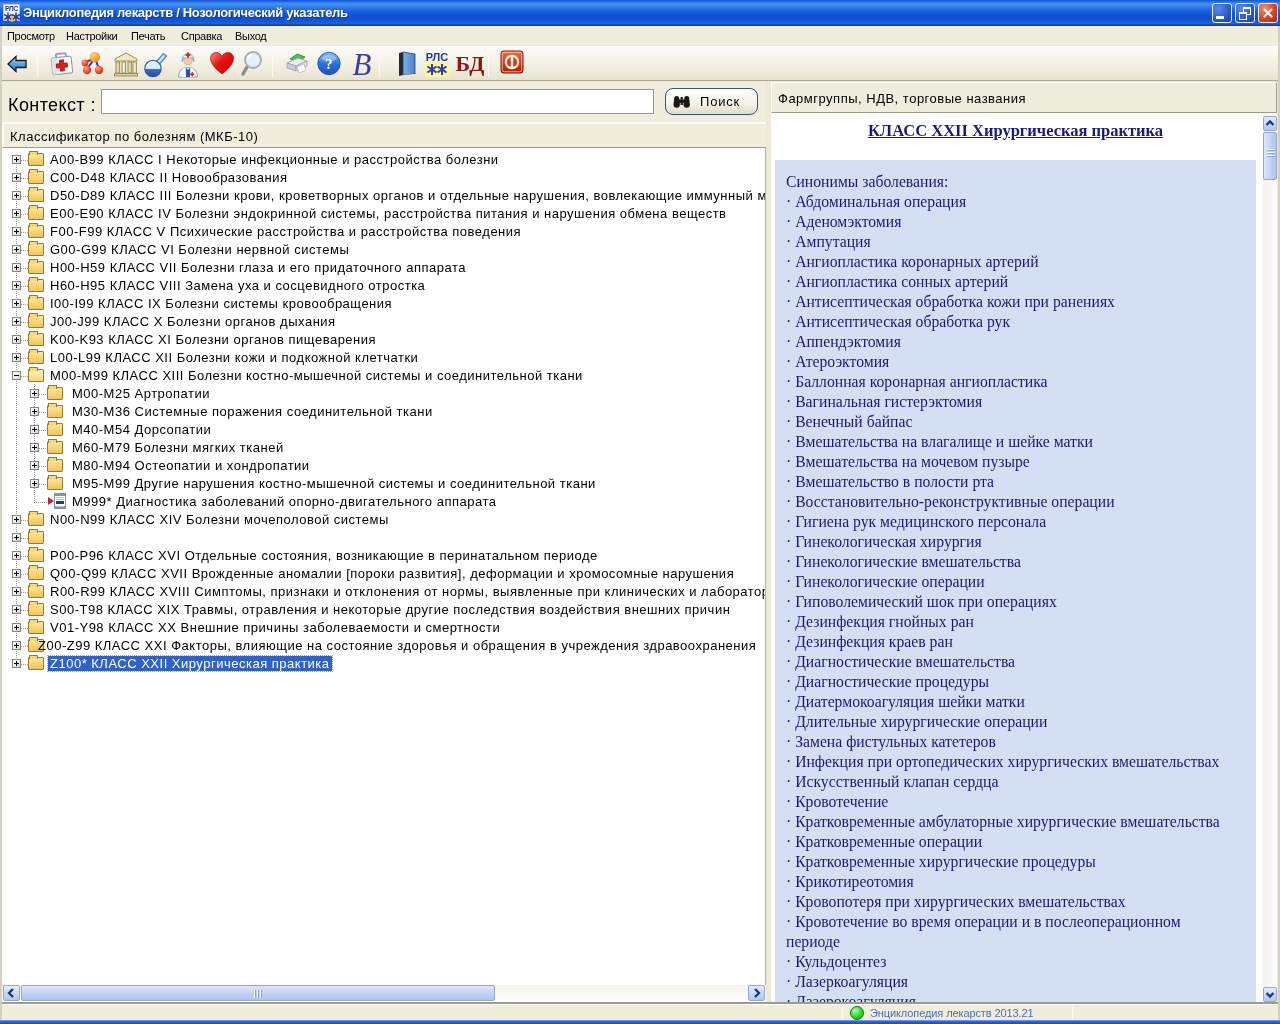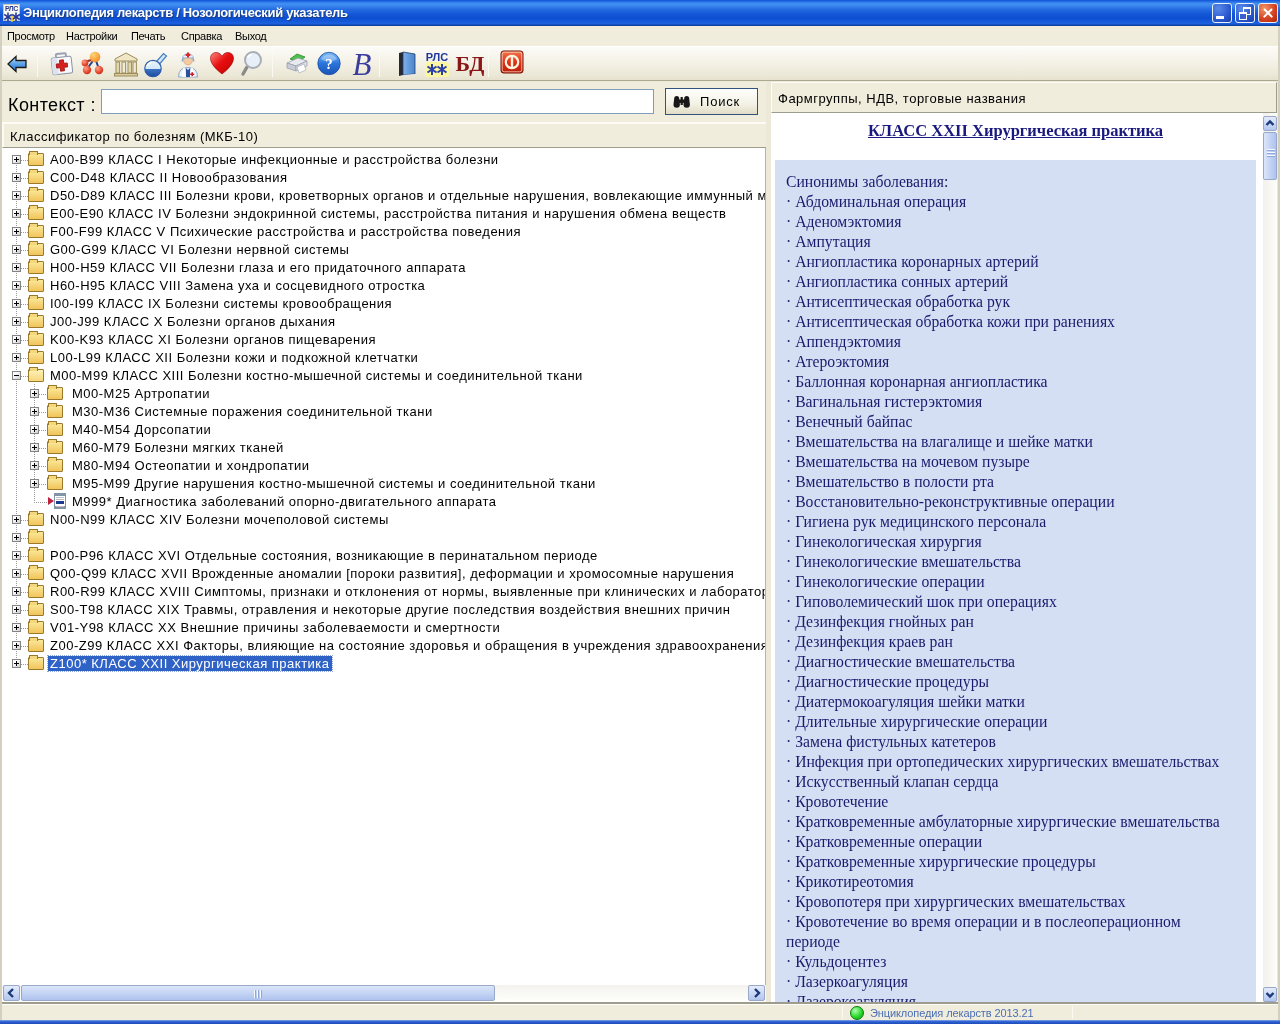--- a/index.html
+++ b/index.html
@@ -21,21 +21,21 @@
 .wbtn.b3::before { transform:rotate(45deg); } .wbtn.b3::after { transform:rotate(-45deg); }
 #menubar { position:absolute; left:2px; top:26px; width:1276px; height:20px; background:#f0eddd; }
 #menubar span { position:absolute; top:4px; font-size:11px; color:#000; letter-spacing:-0.3px; }
 #toolbar { position:absolute; left:2px; top:46px; width:1276px; height:35px;
   background:linear-gradient(180deg,#fcfbf7 0%,#f5f3e9 40%,#ece8d7 85%,#e7e2cf 100%); border-top:1px solid #fff; border-bottom:1px solid #aca990; }
 #toolbar .ic { position:absolute; top:3px; }
 #toolbar .sep { position:absolute; top:4px; width:1px; height:26px; background:#c2bfa8; border-right:1px solid #fbfaf2; }
 #ctxrow { position:absolute; left:2px; top:82px; width:765px; height:40px; background:#f0eddd; }
 #ctxlabel { position:absolute; left:6px; top:13px; font-size:18px; color:#000; letter-spacing:0.4px; }
 #ctxinput { position:absolute; left:99px; top:7px; width:553px; height:25px; background:#fff; border:1px solid #7f9db9; }
-#searchbtn { position:absolute; left:663px; top:6px; width:93px; height:27px; background:linear-gradient(180deg,#fefefb 0%,#f4f2e6 60%,#e0dcc6 100%); border:1.5px solid #33527e; border-radius:0; }
+#searchbtn { position:absolute; left:663px; top:6px; width:93px; height:27px; background:linear-gradient(180deg,#fefefb 0%,#f4f2e6 60%,#e0dcc6 100%); border:1.5px solid #33527e; border-radius:8px; }
 #searchbtn .bino { position:absolute; left:6px; top:5px; }
 #searchbtn .lbl { position:absolute; left:34px; top:5px; font-size:13px; letter-spacing:0.8px; color:#000; }
 #lefthdr { position:absolute; left:2px; top:122px; width:765px; height:26px; background:#f0eddd;
   border:1px solid; border-color:#fdfcf6 #9e9c8e #9e9c8e #fdfcf6; box-shadow:inset 1px 1px 0 #fbfaf4; }
 #lefthdr span { position:absolute; left:7px; top:6px; font-size:13px; color:#000; letter-spacing:0.5px; }
 #tree { position:absolute; left:2px; top:148px; width:764px; height:837px; background:#fff; overflow:hidden; border-right:1px solid #b8b5a4; }
 .trow { position:absolute; left:0; width:764px; height:18px; }
 .pbox { position:absolute; top:5px; width:9px; height:9px; box-sizing:border-box; border:1px solid #848484; background:linear-gradient(135deg,#fff 25%,#cfcfcf); color:transparent; overflow:hidden; }
 .pbox::before { content:""; position:absolute; left:1px; top:3px; width:5px; height:1px; background:#000; }
 .pbox.pl::after { content:""; position:absolute; left:3px; top:1px; width:1px; height:5px; background:#000; }
@@ -473,21 +473,21 @@
 <div class="trow" style="top:470px">
       <span class="pbox pl" style="left:10px"></span>
       <span class="hdot" style="left:19px;width:7px"></span>
       <span class="fold" style="left:26px"></span>
       <span class="ttext" style="left:48px">V01-Y98 КЛАСС XX Внешние причины заболеваемости и смертности</span>
     </div>
 <div class="trow" style="top:488px">
       <span class="pbox pl" style="left:10px"></span>
       <span class="hdot" style="left:19px;width:7px"></span>
       <span class="fold" style="left:26px"></span>
-      <span class="ttext" style="left:48px">Z00-Z99 КЛАСС XXI Факторы, влияющие на состояние здоровья и обращения в учреждения здравоохранения</span>
+      <span class="ttext" style="left:36px">Z00-Z99 КЛАСС XXI Факторы, влияющие на состояние здоровья и обращения в учреждения здравоохранения</span>
     </div>
 <div class="trow" style="top:506px">
       <span class="pbox pl" style="left:10px"></span>
       <span class="hdot" style="left:19px;width:7px"></span>
       <span class="fold" style="left:26px"></span>
       <span class="ttext tsel" style="left:46px">Z100* КЛАСС XXII Хирургическая практика</span>
     </div>
 </div>
 <div id="hscroll">
   <div class="sbtn lb">
@@ -508,22 +508,22 @@
   </div>
 <div id="rcontent">
   <div id="rtitle">КЛАСС XXII Хирургическая практика</div>
   <div id="bluebox">
 <div class="sline syn0">Синонимы заболевания:</div>
 <div class="sline">· Абдоминальная операция</div>
 <div class="sline">· Аденомэктомия</div>
 <div class="sline">· Ампутация</div>
 <div class="sline">· Ангиопластика коронарных артерий</div>
 <div class="sline">· Ангиопластика сонных артерий</div>
+<div class="sline">· Антисептическая обработка кожи при ранениях</div>
 <div class="sline">· Антисептическая обработка рук</div>
-<div class="sline">· Антисептическая обработка кожи при ранениях</div>
 <div class="sline">· Аппендэктомия</div>
 <div class="sline">· Атероэктомия</div>
 <div class="sline">· Баллонная коронарная ангиопластика</div>
 <div class="sline">· Вагинальная гистерэктомия</div>
 <div class="sline">· Венечный байпас</div>
 <div class="sline">· Вмешательства на влагалище и шейке матки</div>
 <div class="sline">· Вмешательства на мочевом пузыре</div>
 <div class="sline">· Вмешательство в полости рта</div>
 <div class="sline">· Восстановительно-реконструктивные операции</div>
 <div class="sline">· Гигиена рук медицинского персонала</div>

